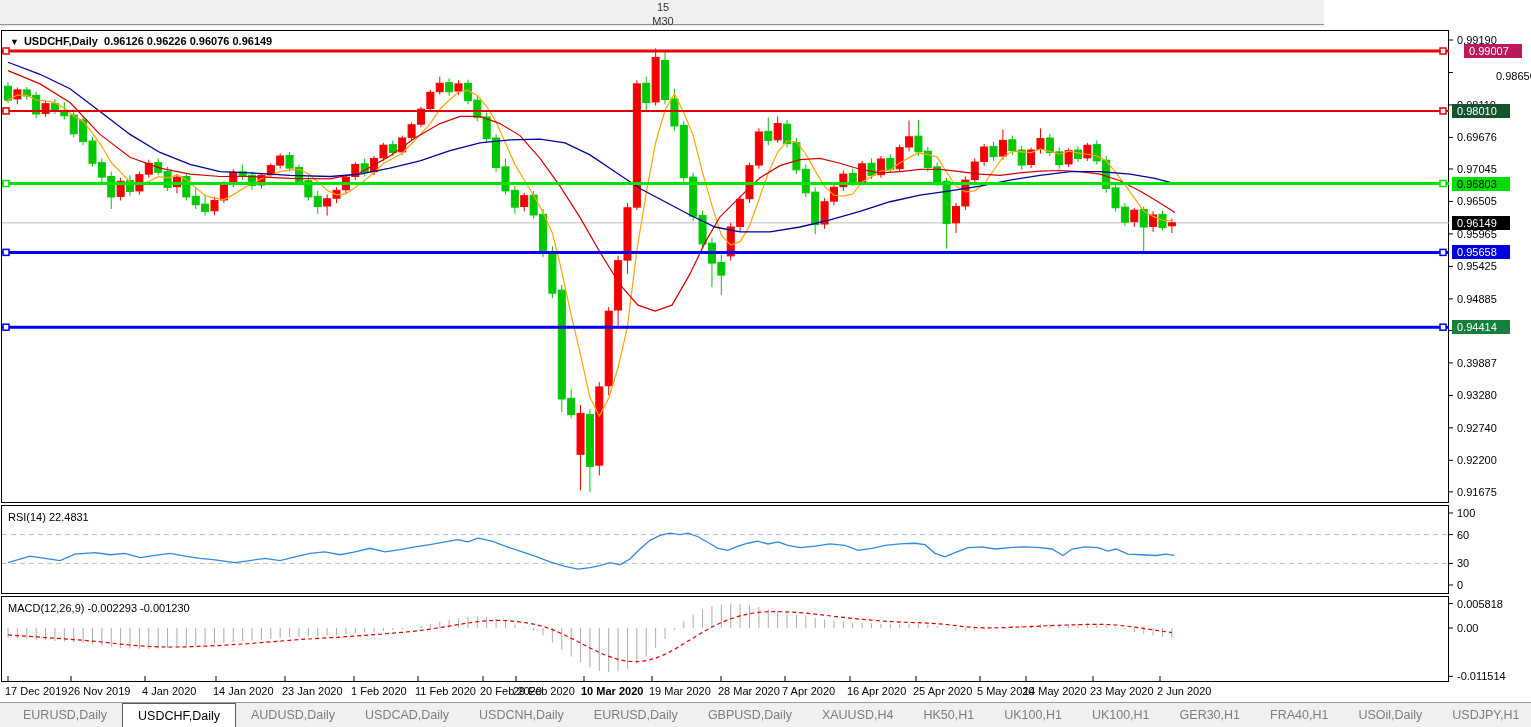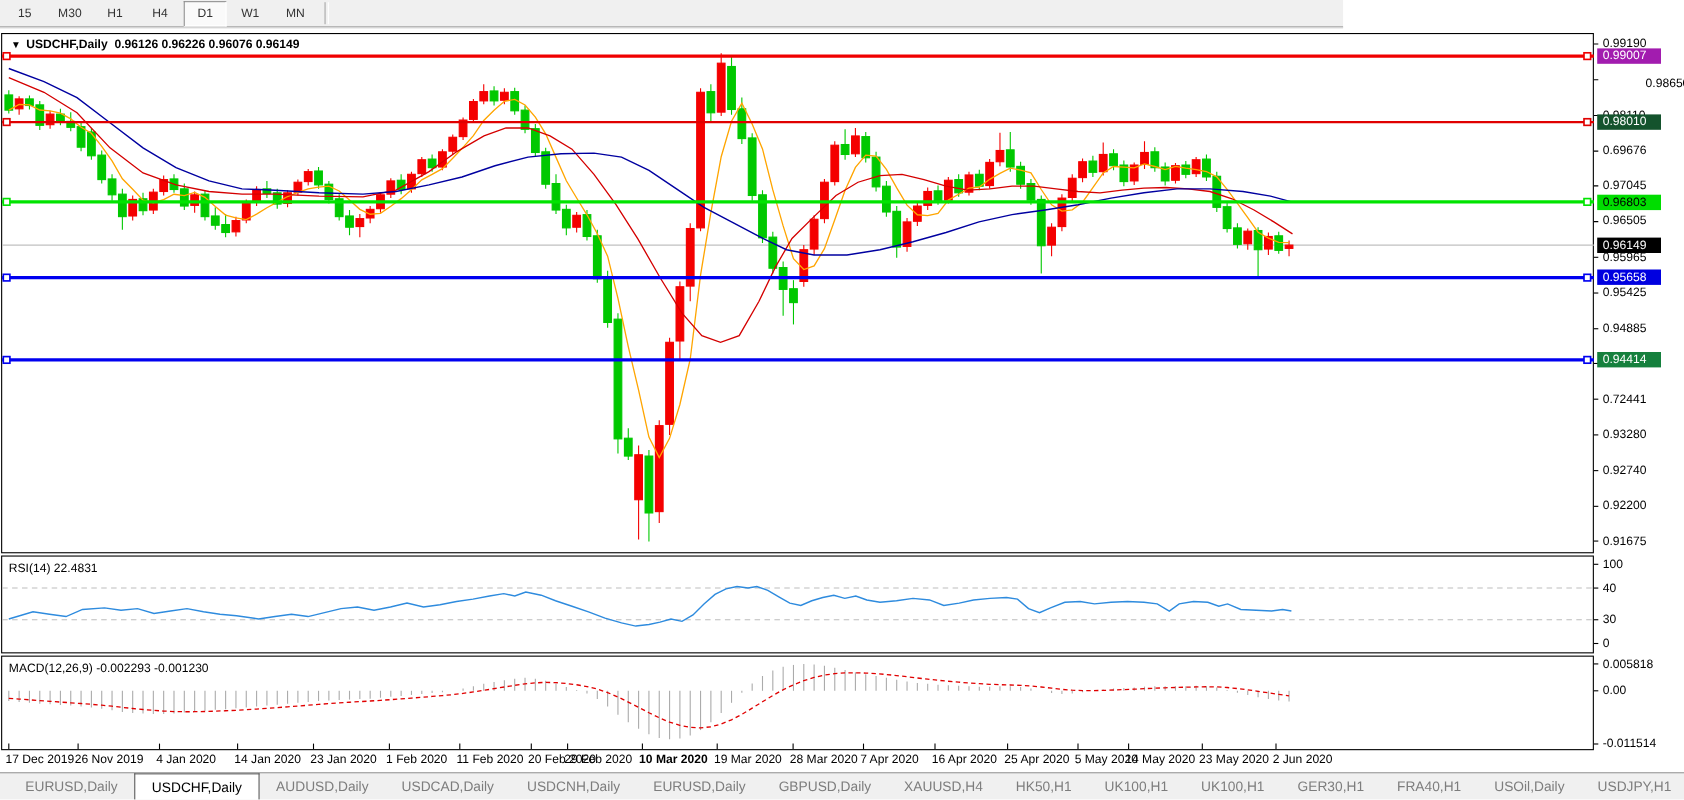--- a/index.html
+++ b/index.html
@@ -1,19 +1,19 @@
 <!DOCTYPE html>
 <html><head>
 <meta charset="utf-8">
 <style>
   html,body{margin:0;padding:0;background:#fff;font-family:"Liberation Sans",sans-serif;}
   #app{position:relative;width:1531px;height:727px;overflow:hidden;background:#fff;}
   
-  #toolbar{position:absolute;left:0;top:0;width:1221px;height:26px;background:#f0f0f0;
-    border-bottom:2px groove #e8e8e8;display:flex;align-items:center;gap:0;padding-left:2px;box-sizing:border-box;}
+  #toolbar{position:absolute;left:0;top:0;width:1324px;height:26px;background:#f0f0f0;
+    border-bottom:2px groove #e8e8e8;display:flex;align-items:center;gap:0;padding-left:2px;box-sizing:border-box;flex-direction:column;}
   .tfbtn{height:21px;min-width:37px;margin:0 1px;display:flex;align-items:center;justify-content:center;
     font-size:11px;color:#333;border:1px solid transparent;background:transparent;cursor:default;}
   .tfbtn.active{background:#fafafa;border-color:#909090 #ffffff #ffffff #909090;}
   .tbsep{width:2px;height:20px;margin:0 6px;border-left:1px solid #a8a8a8;border-right:1px solid #fff;}
   
   #chartwin{position:absolute;left:0;top:28px;width:1531px;height:674px;background:#fff;}
   #plot{position:absolute;left:0;top:0;}
   .ovl{position:absolute;font-size:11px;color:#000;white-space:nowrap;}
   #title{left:10px;top:7px;font-weight:bold;}
   #title .arr{font-size:9px;margin-right:5px;}
@@ -509,33 +509,33 @@
         <div class="ytick" style="top: 12px;">0.99190</div>
         <div class="ytick" style="top: 48px; padding-left: 39px;">0.98650</div>
         <div class="ytick" style="top: 76.9404px;">0.98110</div>
         <div class="ytick" style="top: 109.411px;">0.69676</div>
         <div class="ytick" style="top: 140.979px;">0.97045</div>
         <div class="ytick" style="top: 173.449px;">0.96505</div>
         <div class="ytick" style="top: 205.919px;">0.95965</div>
         <div class="ytick" style="top: 238.389px;">0.95425</div>
         <div class="ytick" style="top: 270.86px;">0.94885</div>
         <div class="ytick" style="top: 302.428px;">0.94360</div>
-        <div class="ytick" style="top: 334.898px;">0.72441</div>
+        <div class="ytick" style="top: 334.898px;">0.39887</div>
         <div class="ytick" style="top: 367.368px;">0.93280</div>
         <div class="ytick" style="top: 399.839px;">0.92740</div>
         <div class="ytick" style="top: 432.309px;">0.92200</div>
         <div class="ytick" style="top: 463.877px;">0.91675</div>
         <div class="ytick" style="top: 485px;">100</div>
-        <div class="ytick" style="top: 506.6px;">40</div>
+        <div class="ytick" style="top: 506.6px;">60</div>
         <div class="ytick" style="top: 535.4px;">30</div>
         <div class="ytick" style="top: 557px;">0</div>
         <div class="ytick" style="top: 575.564px;">0.005818</div>
         <div class="ytick" style="top: 600px;">0.00</div>
         <div class="ytick" style="top: 648.359px;">-0.011514</div>
-        <div class="badge" style="top: 23.0038px; background: #a21caf; color: rgb(255, 255, 255);">0.99007</div>
+        <div class="badge" style="top: 23.0038px; background: #be185d; color: rgb(255, 255, 255); margin-left: 12px;">0.99007</div>
         <div class="badge" style="top: 82.9534px; background: #14532d; color: rgb(255, 255, 255);">0.98010</div>
         <div class="badge" style="top: 155.53px; background: rgb(0, 221, 0); color: rgb(0, 0, 0);">0.96803</div>
         <div class="badge" style="top: 194.855px; background: rgb(0, 0, 0); color: rgb(255, 255, 255);">0.96149</div>
         <div class="badge" style="top: 224.379px; background: rgb(0, 0, 224); color: rgb(255, 255, 255);">0.95658</div>
         <div class="badge" style="top: 299.181px; background: #15803d; color: rgb(255, 255, 255);">0.94414</div>
       </div>
     <div id="dates">
         <div class="dlabel" style="left: 5px;">17 Dec 2019</div>
         <div class="dlabel" style="left: 68px;">26 Nov 2019</div>
         <div class="dlabel" style="left: 142px;">4 Jan 2020</div>

